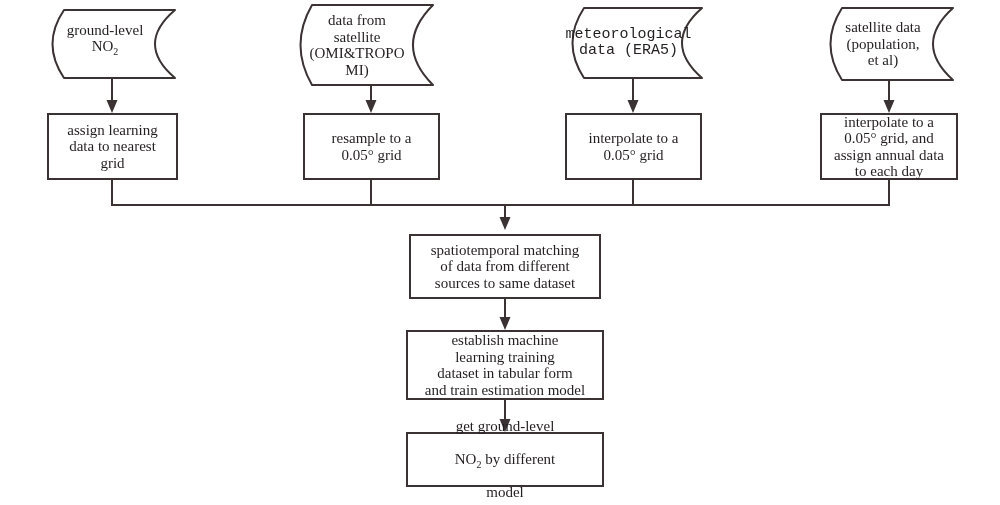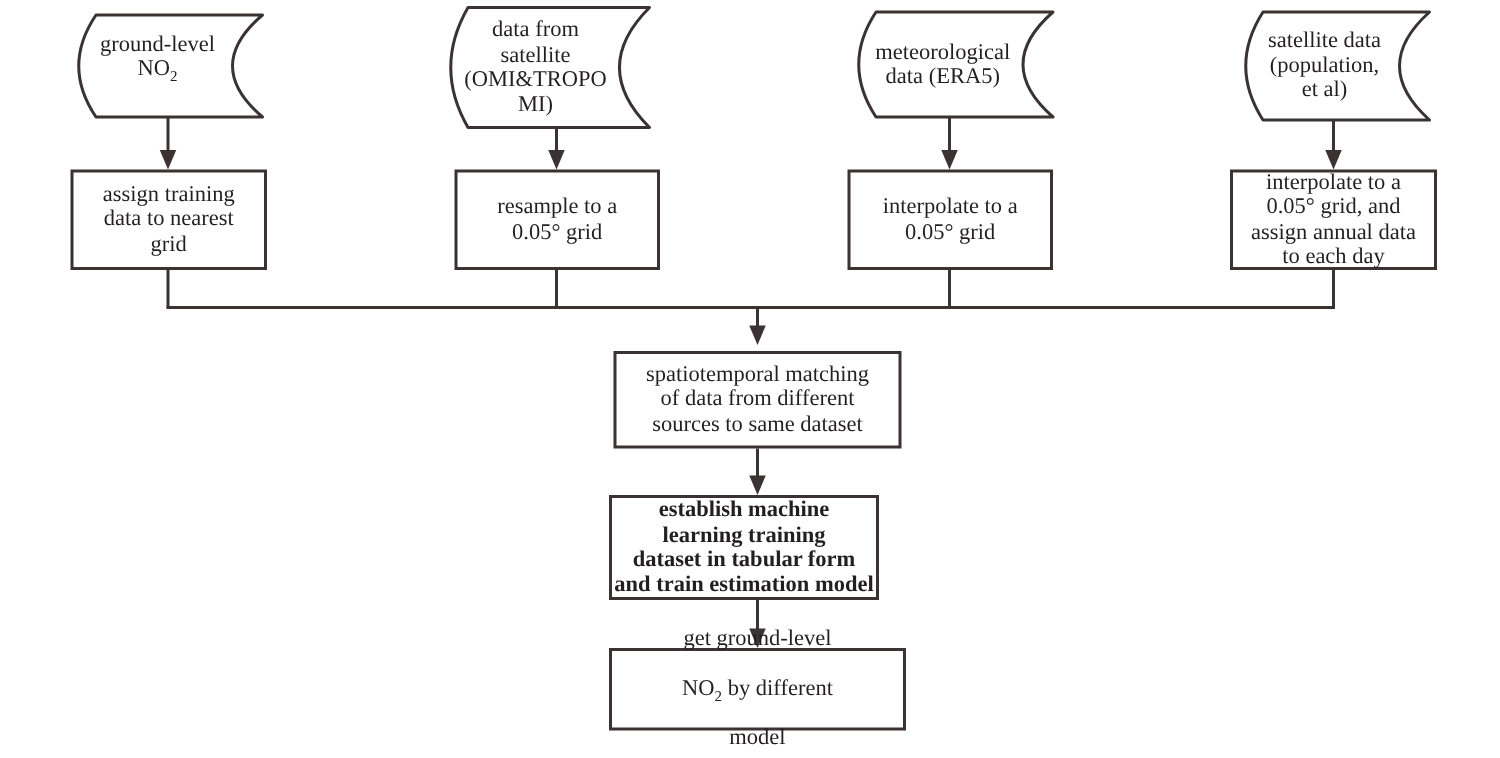--- a/index.html
+++ b/index.html
@@ -76,33 +76,33 @@
     <div><span>NO</span><sub>2</sub></div>
   </div>
 
   <div class="src" style="left:301px;top:5px;width:112px;height:80px;">
     <div class="txt">data from
 satellite
 (OMI&amp;TROPO
 MI)</div>
   </div>
 
-  <div class="src" style="left:575px;top:8px;width:107px;height:70px;">
+  <div class="src" style="left:575px;top:8px;width:107px;height:70px;font-family:Liberation Mono, monospace;">
     <div class="txt">meteorological
 data (ERA5)</div>
   </div>
 
   <div class="src" style="left:831px;top:8px;width:104px;height:72px;">
     <div class="txt">satellite data
 (population,
 et al)</div>
   </div>
 
   <div class="box" style="left:47px;top:113px;width:131px;height:67px;">
-    <div class="txt">assign training
+    <div class="txt">assign learning
 data to nearest
 grid</div>
   </div>
 
   <div class="box" style="left:303px;top:113px;width:137px;height:67px;justify-content:center;">
     <div class="txt">resample to a
 0.05° grid</div>
   </div>
 
   <div class="box" style="left:565px;top:113px;width:137px;height:67px;">
@@ -116,21 +116,21 @@
 assign annual data
 to each day</div>
   </div>
 
   <div class="box" style="left:409px;top:234px;width:192px;height:65px;justify-content:center;">
     <div class="txt">spatiotemporal matching
 of data from different
 sources to same dataset</div>
   </div>
 
-  <div class="box" style="left:406px;top:330px;width:180px;height:70px;font-weight:bold;">
+  <div class="box" style="left:406px;top:330px;width:198px;height:70px;">
     <div class="txt">establish machine
 learning training
 dataset in tabular form
 and train estimation model</div>
   </div>
 
   <div class="box" style="left:406px;top:432px;width:198px;height:55px;">
     <div class="txt">
       <div>get ground-level</div>
       <div><span>NO</span><sub>2</sub><span> by different</span></div>

